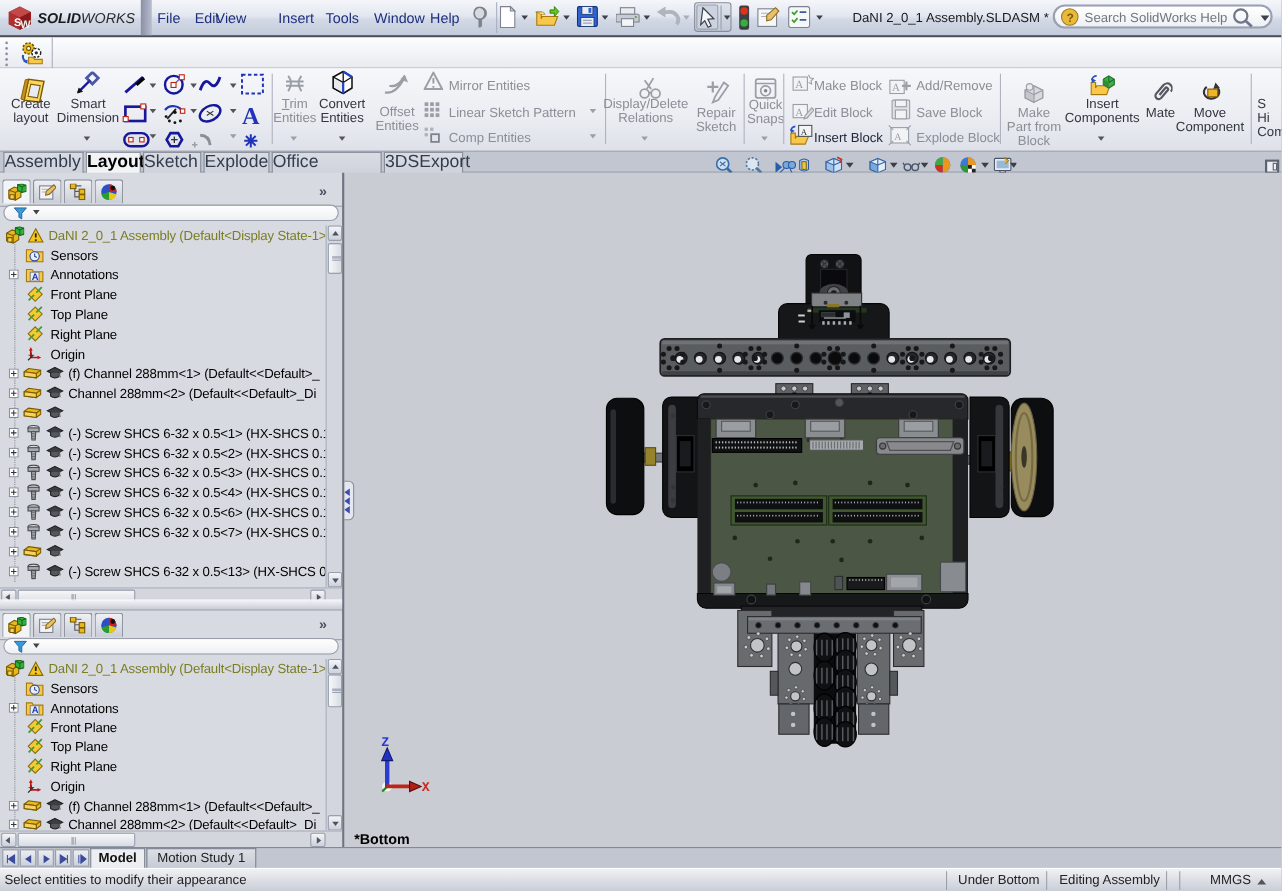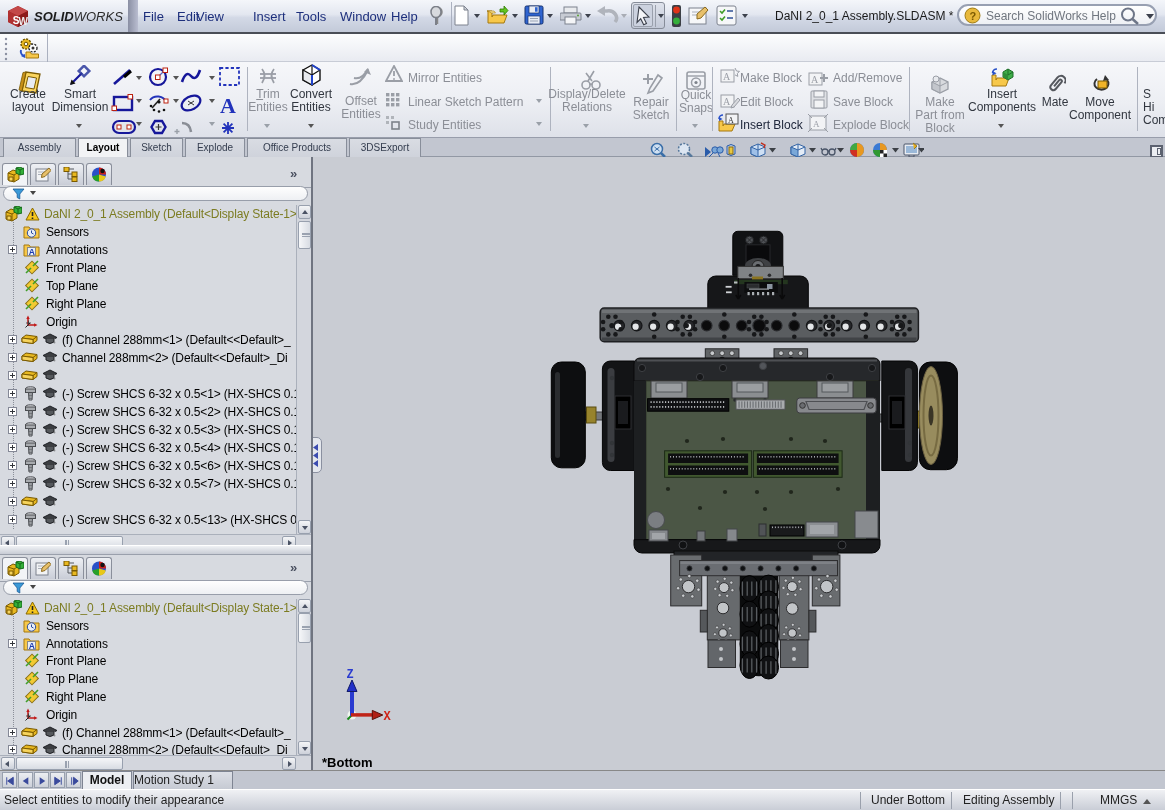--- a/index.html
+++ b/index.html
@@ -12,21 +12,21 @@
 #toolrow { position:absolute; left:0; top:34px; width:1165px; height:28px;
   background:linear-gradient(#fcfdfe, #e9ebf1); border-bottom:1px solid #c8ccd6; }
 #ribbon { position:absolute; left:0; top:62px; width:1165px; height:76px;
   background:linear-gradient(#f6f7fa 0%, #eceef3 55%, #dee1e9 100%);
   border-bottom:1px solid #989dab; }
 .rsep { position:absolute; top:5px; height:64px; width:1px; background:#aeb3bf; }
 .rlabel { position:absolute; font-size:12px; color:#444; text-align:center; line-height:13px; }
 .grey { color:#8b8e96; }
 .dark { color:#31363f; }
 #tabbar { position:absolute; left:0; top:138px; width:1165px; height:19px; background:#c2c6d0; border-bottom:1px solid #9298a4; }
-.ctab { position:absolute; top:0; height:36px; border:1px solid #888e9a; border-bottom:none; background:linear-gradient(#d9dce3,#c6cad4); font-size:10px; color:#333c4e; text-align:center; line-height:17px; }
+.ctab { position:absolute; top:0; height:36px; border:1px solid #888e9a; border-bottom:none; background:linear-gradient(#d9dce3,#c6cad4); font-size:16px; color:#333c4e; text-align:left; line-height:17px; }
 .ctab.active { background:#f2f3f5; font-weight:bold; color:#000; }
 #main { position:absolute; left:0; top:157px; width:1165px; height:613px; }
 #leftpanel { position:absolute; left:0; top:0; width:313px; height:613px; background:#d7dae0; border-right:2px solid #6f7480; }
 #viewport { position:absolute; left:313px; top:0; width:852px; height:613px; background:#c9ccd3; }
 #modeltabs { position:absolute; left:0; top:770px; width:1165px; height:19px; background:#c2c6d0; border-top:1px solid #888; }
 #statusbar { position:absolute; left:0; top:789px; width:1165px; height:21px;
   background:linear-gradient(#f0f1f4, #c9cdd6); border-top:1px solid #fff; font-size:12px; color:#222; }
 .trow { position:absolute; left:0; height:18px; font-size:12px; color:#000; white-space:nowrap; letter-spacing:-0.15px; }
 .olive { color:#7c7c22; }
 </style>
@@ -261,21 +261,21 @@
   <div class="rlabel grey" style="left:408px;top:34px;">Linear Sketch Pattern</div>
   <div style="position:absolute;left:536px;top:37px;width:0;height:0;border-left:3.5px solid transparent;border-right:3.5px solid transparent;border-top:4px solid #9aa0a8"></div>
   <svg style="position:absolute;left:385px;top:53px" width="16" height="16" viewBox="0 0 16 16">
       <g fill="#b0b4ba">
         <rect x="1" y="1" width="3" height="3"></rect>
         <rect x="6" y="1" width="3" height="3"></rect>
         <rect x="1" y="6" width="3" height="3"></rect>
       </g>
       <rect x="7" y="7" width="7" height="7" fill="none" stroke="#7d828a" stroke-width="1.6"></rect>
     </svg>
-  <div class="rlabel grey" style="left:408px;top:57px;">Study Entities</div>
+  <div class="rlabel grey" style="left:408px;top:57px;">Comp Entities</div>
   <div style="position:absolute;left:536px;top:60px;width:0;height:0;border-left:3.5px solid transparent;border-right:3.5px solid transparent;border-top:4px solid #9aa0a8"></div>
   <div class="rsep" style="left:550px"></div>
   <svg style="position:absolute;left:578px;top:7px" width="26" height="24" viewBox="0 0 26 24">
       <g stroke="#9a9ea6" fill="none" stroke-width="1.6">
         <circle cx="8" cy="16" r="4"></circle>
         <circle cx="18" cy="16" r="4"></circle>
         <path d="M12 16 q1 -2 2 0"></path>
         <path d="M10 12 L16 2 m-2 10 L8 4"></path>
       </g>
     </svg>
@@ -1436,21 +1436,21 @@
 <div style="position:absolute;left:34px;top:1px;width:15px;height:16px;background:linear-gradient(#eceef2,#ccd0d9);border:1px solid #98a0ae"><svg width="14" height="16" viewBox="0 0 15 16">
         <path d="M5 4 l6 4 -6 4 z" fill="#3a4a9c"></path>
       </svg></div>
 <div style="position:absolute;left:50px;top:1px;width:15px;height:16px;background:linear-gradient(#eceef2,#ccd0d9);border:1px solid #98a0ae"><svg width="14" height="16" viewBox="0 0 15 16">
         <path d="M11 4 v8 M4 4 l6 4 -6 4 z" fill="#3a4a9c" stroke="#3a4a9c"></path>
       </svg></div>
 <div style="position:absolute;left:66px;top:1px;width:15px;height:16px;background:linear-gradient(#eceef2,#ccd0d9);border:1px solid #98a0ae"><svg width="14" height="16" viewBox="0 0 15 16">
         <path d="M7 4 l5 4 -5 4 z M5 4 v8" fill="#3a4a9c" stroke="#3a4a9c"></path>
       </svg></div>
 <div style="position:absolute;left:82px;top:0px;width:50px;height:18px;background:#eceef2;border:1px solid #7e8492;border-bottom:none;font-size:12px;font-weight:bold;color:#111;text-align:center;line-height:17px">Model</div>
-<div style="position:absolute;left:133px;top:0px;width:100px;height:18px;background:linear-gradient(#dcdfe6,#c6cad3);border:1px solid #7e8492;border-bottom:none;font-size:12px;color:#222;text-align:left;line-height:17px">Motion Study 1</div>
+<div style="position:absolute;left:133px;top:0px;width:100px;height:18px;background:linear-gradient(#dcdfe6,#c6cad3);border:1px solid #7e8492;border-bottom:none;font-size:12px;color:#222;text-align:center;line-height:17px">Motion Study 1</div>
 </div>
 <div id="statusbar">
 <div style="position:absolute;left:4px;top:3px">Select entities to modify their appearance</div>
 <div style="position:absolute;left:860px;top:2px;width:1px;height:17px;background:#9aa0ac"></div>
 <div style="position:absolute;left:871px;top:3px">Under Bottom</div>
 <div style="position:absolute;left:951px;top:2px;width:1px;height:17px;background:#9aa0ac"></div>
 <div style="position:absolute;left:963px;top:3px">Editing Assembly</div>
 <div style="position:absolute;left:1060px;top:2px;width:1px;height:17px;background:#9aa0ac"></div>
 <div style="position:absolute;left:1072px;top:2px;width:1px;height:17px;background:#9aa0ac"></div>
 <div style="position:absolute;left:1100px;top:3px">MMGS</div>

